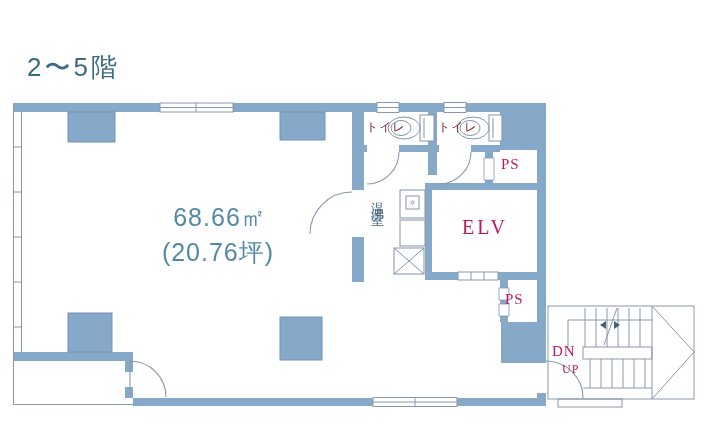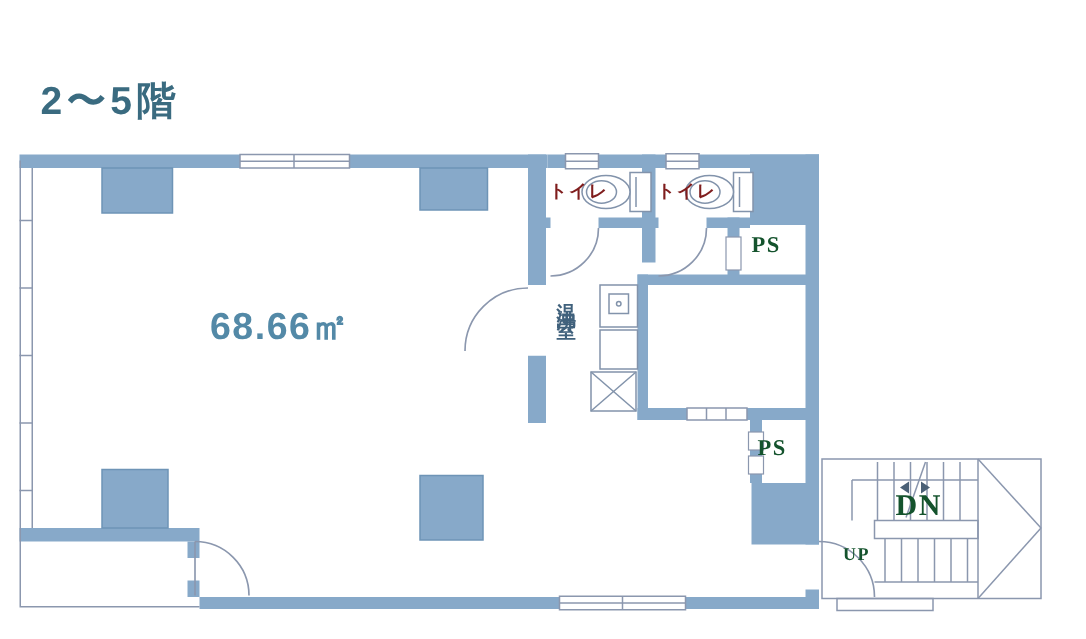--- a/index.html
+++ b/index.html
@@ -2,50 +2,49 @@
 <html><head>
 <meta charset="utf-8">
 <style>
   html,body{margin:0;padding:0;background:#ffffff;}
   .canvas{
     position:relative;
     width:700px;height:426px;
     background:#ffffff;
     font-family:"Liberation Sans", sans-serif;
     overflow:hidden;
-    font-weight:bold;
   }
   .canvas svg{position:absolute;left:0;top:0;}
   .label{position:absolute;white-space:nowrap;}
   .floor-title{
     left:27px;top:50px;
     font-size:26px;letter-spacing:3px;
     color:#3a6b80;
   }
   .area-m2{
-    left:140px;top:201px;width:160px;text-align:left;
+    left:140px;top:201px;width:160px;text-align:center;
     font-size:25px;letter-spacing:1px;color:#5389a7;
   }
   .area-tsubo{
     left:133px;top:236px;width:170px;text-align:center;
     font-size:25px;letter-spacing:1px;color:#5389a7;
   }
   .jp-small{font-size:12px;letter-spacing:1px;color:#7f1d1d;}
   .toilet-1{left:366px;top:119px;}
   .toilet-2{left:438px;top:119px;}
   .hotwater{
     left:368px;top:192px;height:84px;
     writing-mode:vertical-rl;text-orientation:upright;
     font-size:13px;letter-spacing:5px;color:#40617c;
   }
-  .serif-label{font-family:"Liberation Serif", serif;color:#14532d;}
+  .serif-label{font-family:"Liberation Serif", serif;color:#be185d;}
   .ps-upper{left:501px;top:156px;font-size:15px;letter-spacing:1px;}
   .ps-lower{left:505px;top:291px;font-size:15px;letter-spacing:1px;}
   .elv{left:449px;top:216px;width:72px;text-align:center;font-size:20px;letter-spacing:3px;}
-  .dn{left:552px;top:326px;font-size:20px;letter-spacing:1px;margin-left:45px;}
+  .dn{left:552px;top:343px;font-size:15px;letter-spacing:1px;}
   .up{left:562px;top:362px;font-size:12px;letter-spacing:1px;}
 </style>
 </head>
 <body>
 
 <div class="canvas">
 
   <svg width="724" height="426" viewBox="0 0 724 426">
 
     <g fill="#87a9c9" stroke="none">
@@ -191,23 +190,25 @@
 
       <line x1="617" y1="308" x2="604" y2="345"></line>
       <polygon points="606,321 606,329 600,325" fill="#4a6076" stroke="none"></polygon>
       <polygon points="614,321 614,329 620,325" fill="#4a6076" stroke="none"></polygon>
     </g>
   </svg>
 
   <div class="label floor-title">2〜5階</div>
 
   <div class="label area-m2">68.66㎡</div>
+  <div class="label area-tsubo">(20.76坪)</div>
 
   <div class="label jp-small toilet-1">トイレ</div>
   <div class="label jp-small toilet-2">トイレ</div>
   <div class="label serif-label ps-upper">PS</div>
   <div class="label hotwater">温沸室</div>
+  <div class="label serif-label elv">ELV</div>
   <div class="label serif-label ps-lower">PS</div>
 
   <div class="label serif-label dn">DN</div>
   <div class="label serif-label up">UP</div>
 
 </div>
 
 </body></html>

